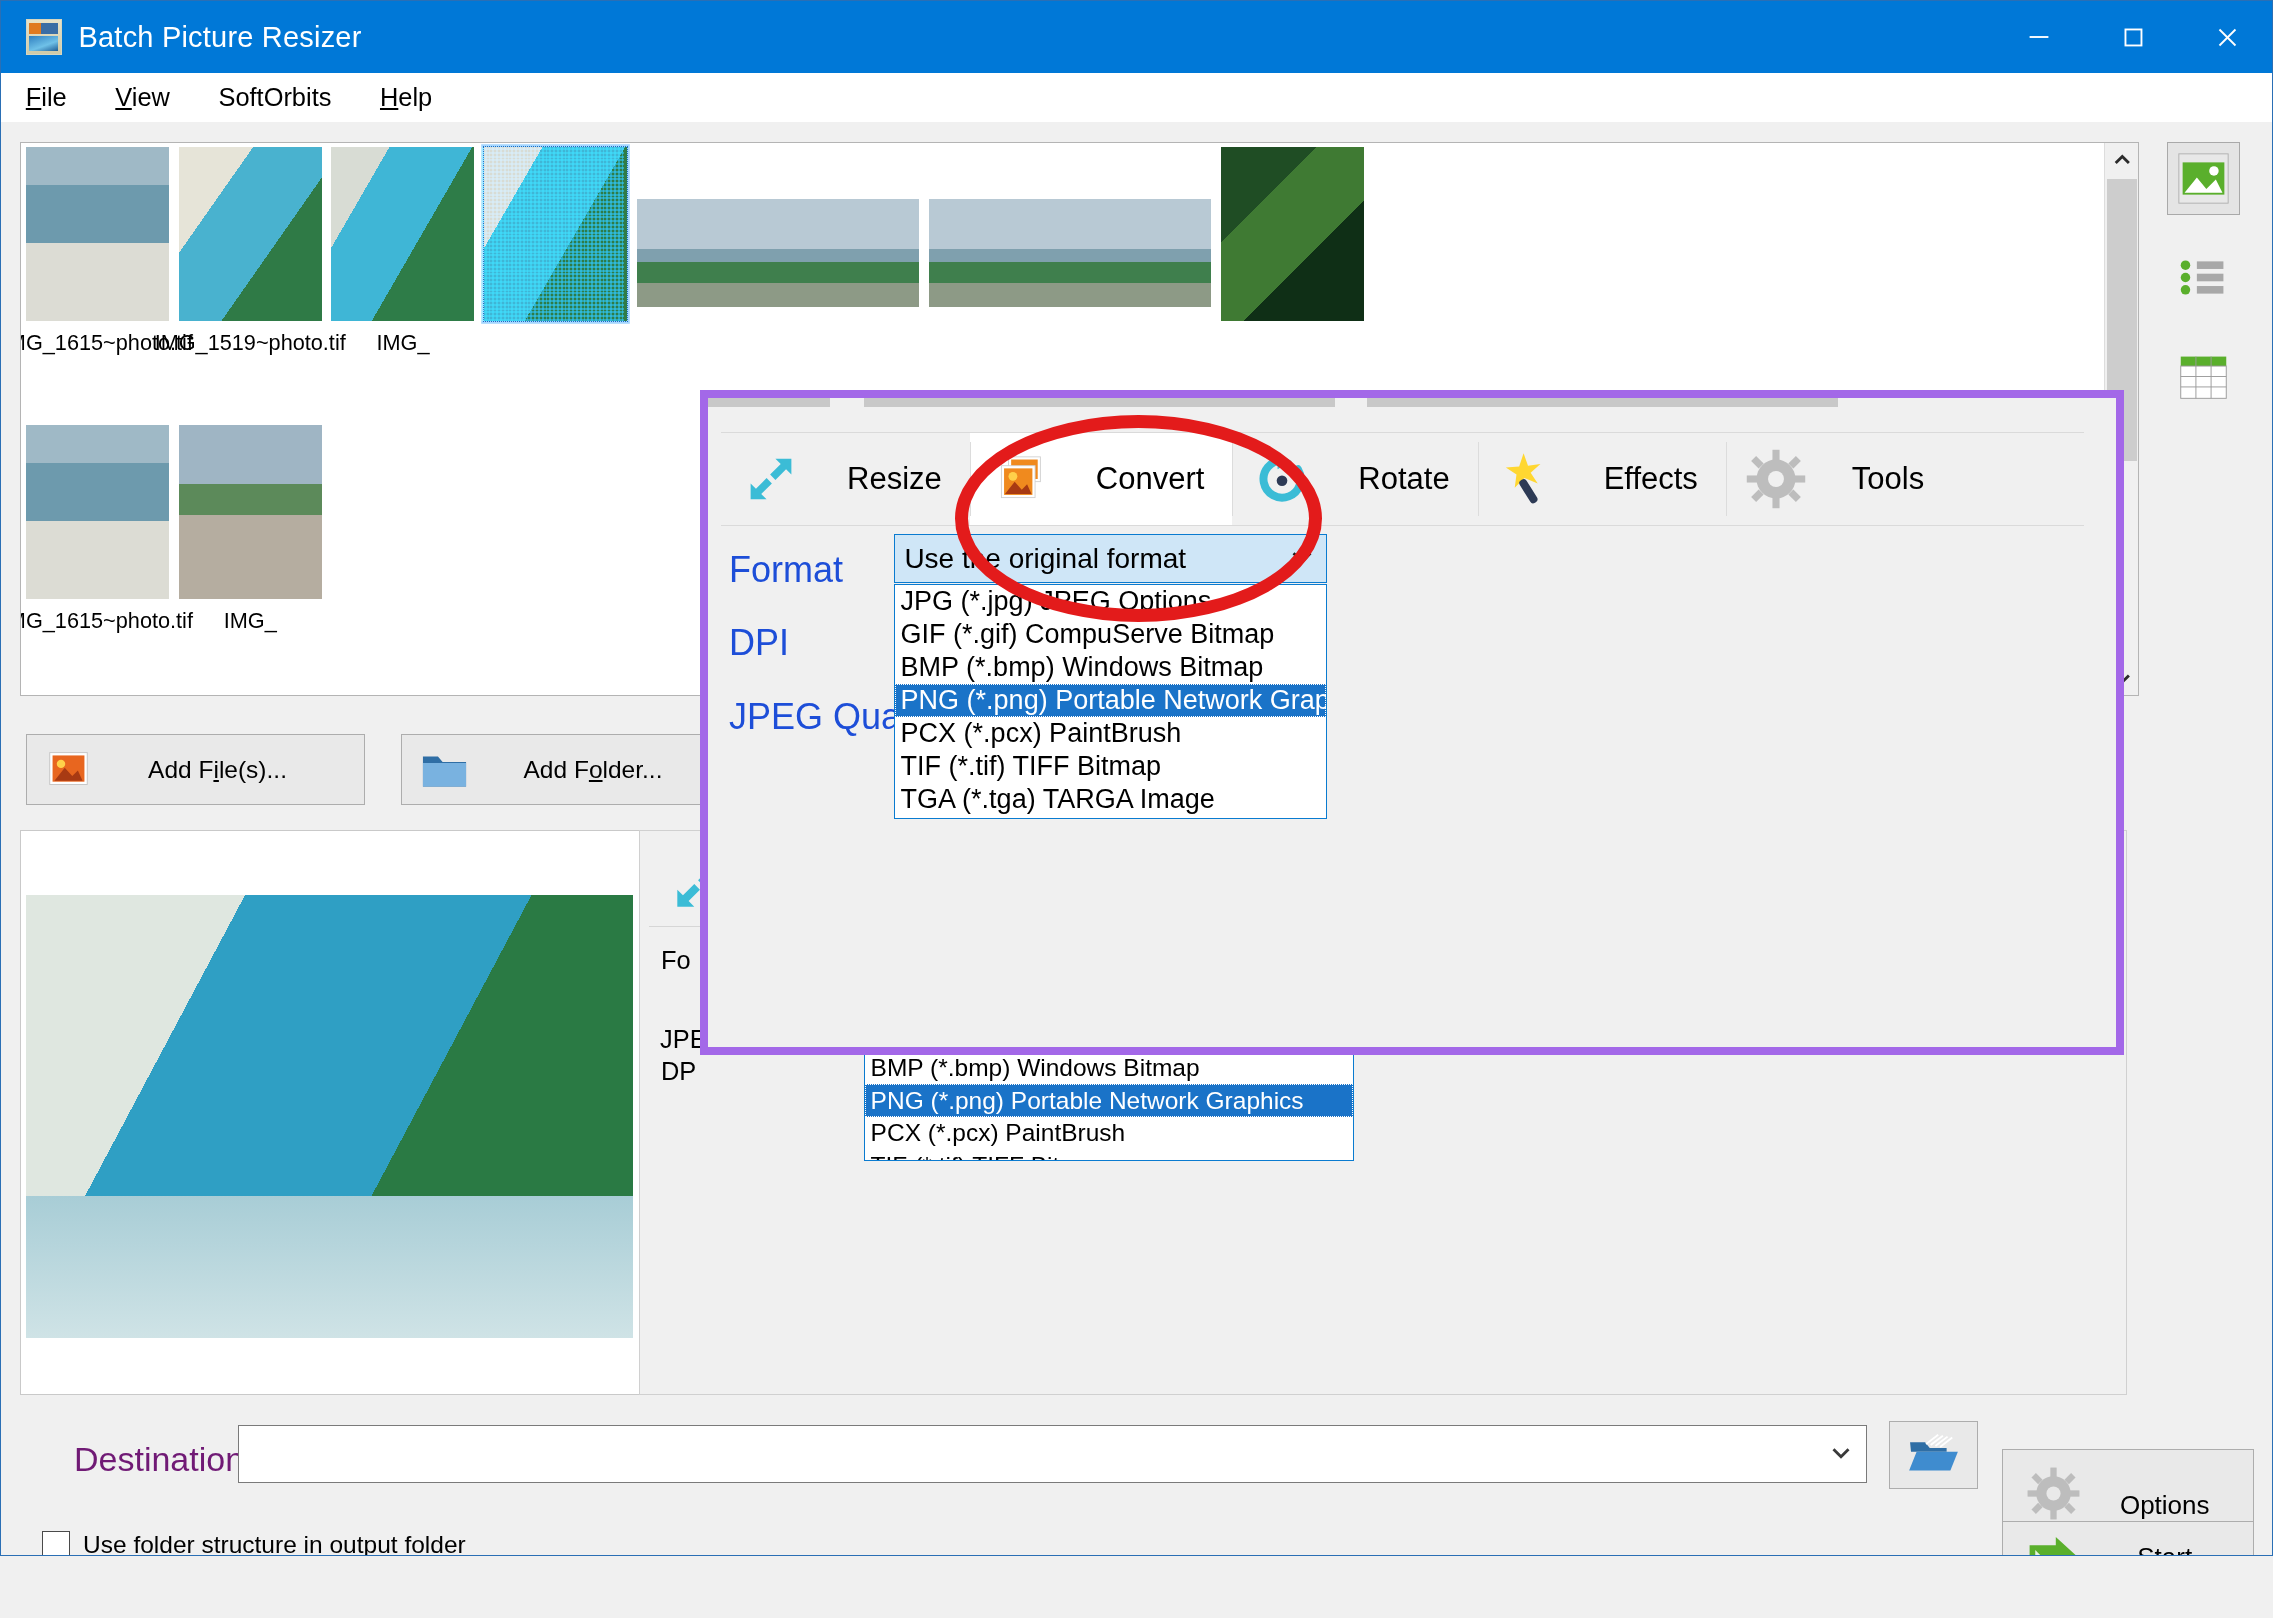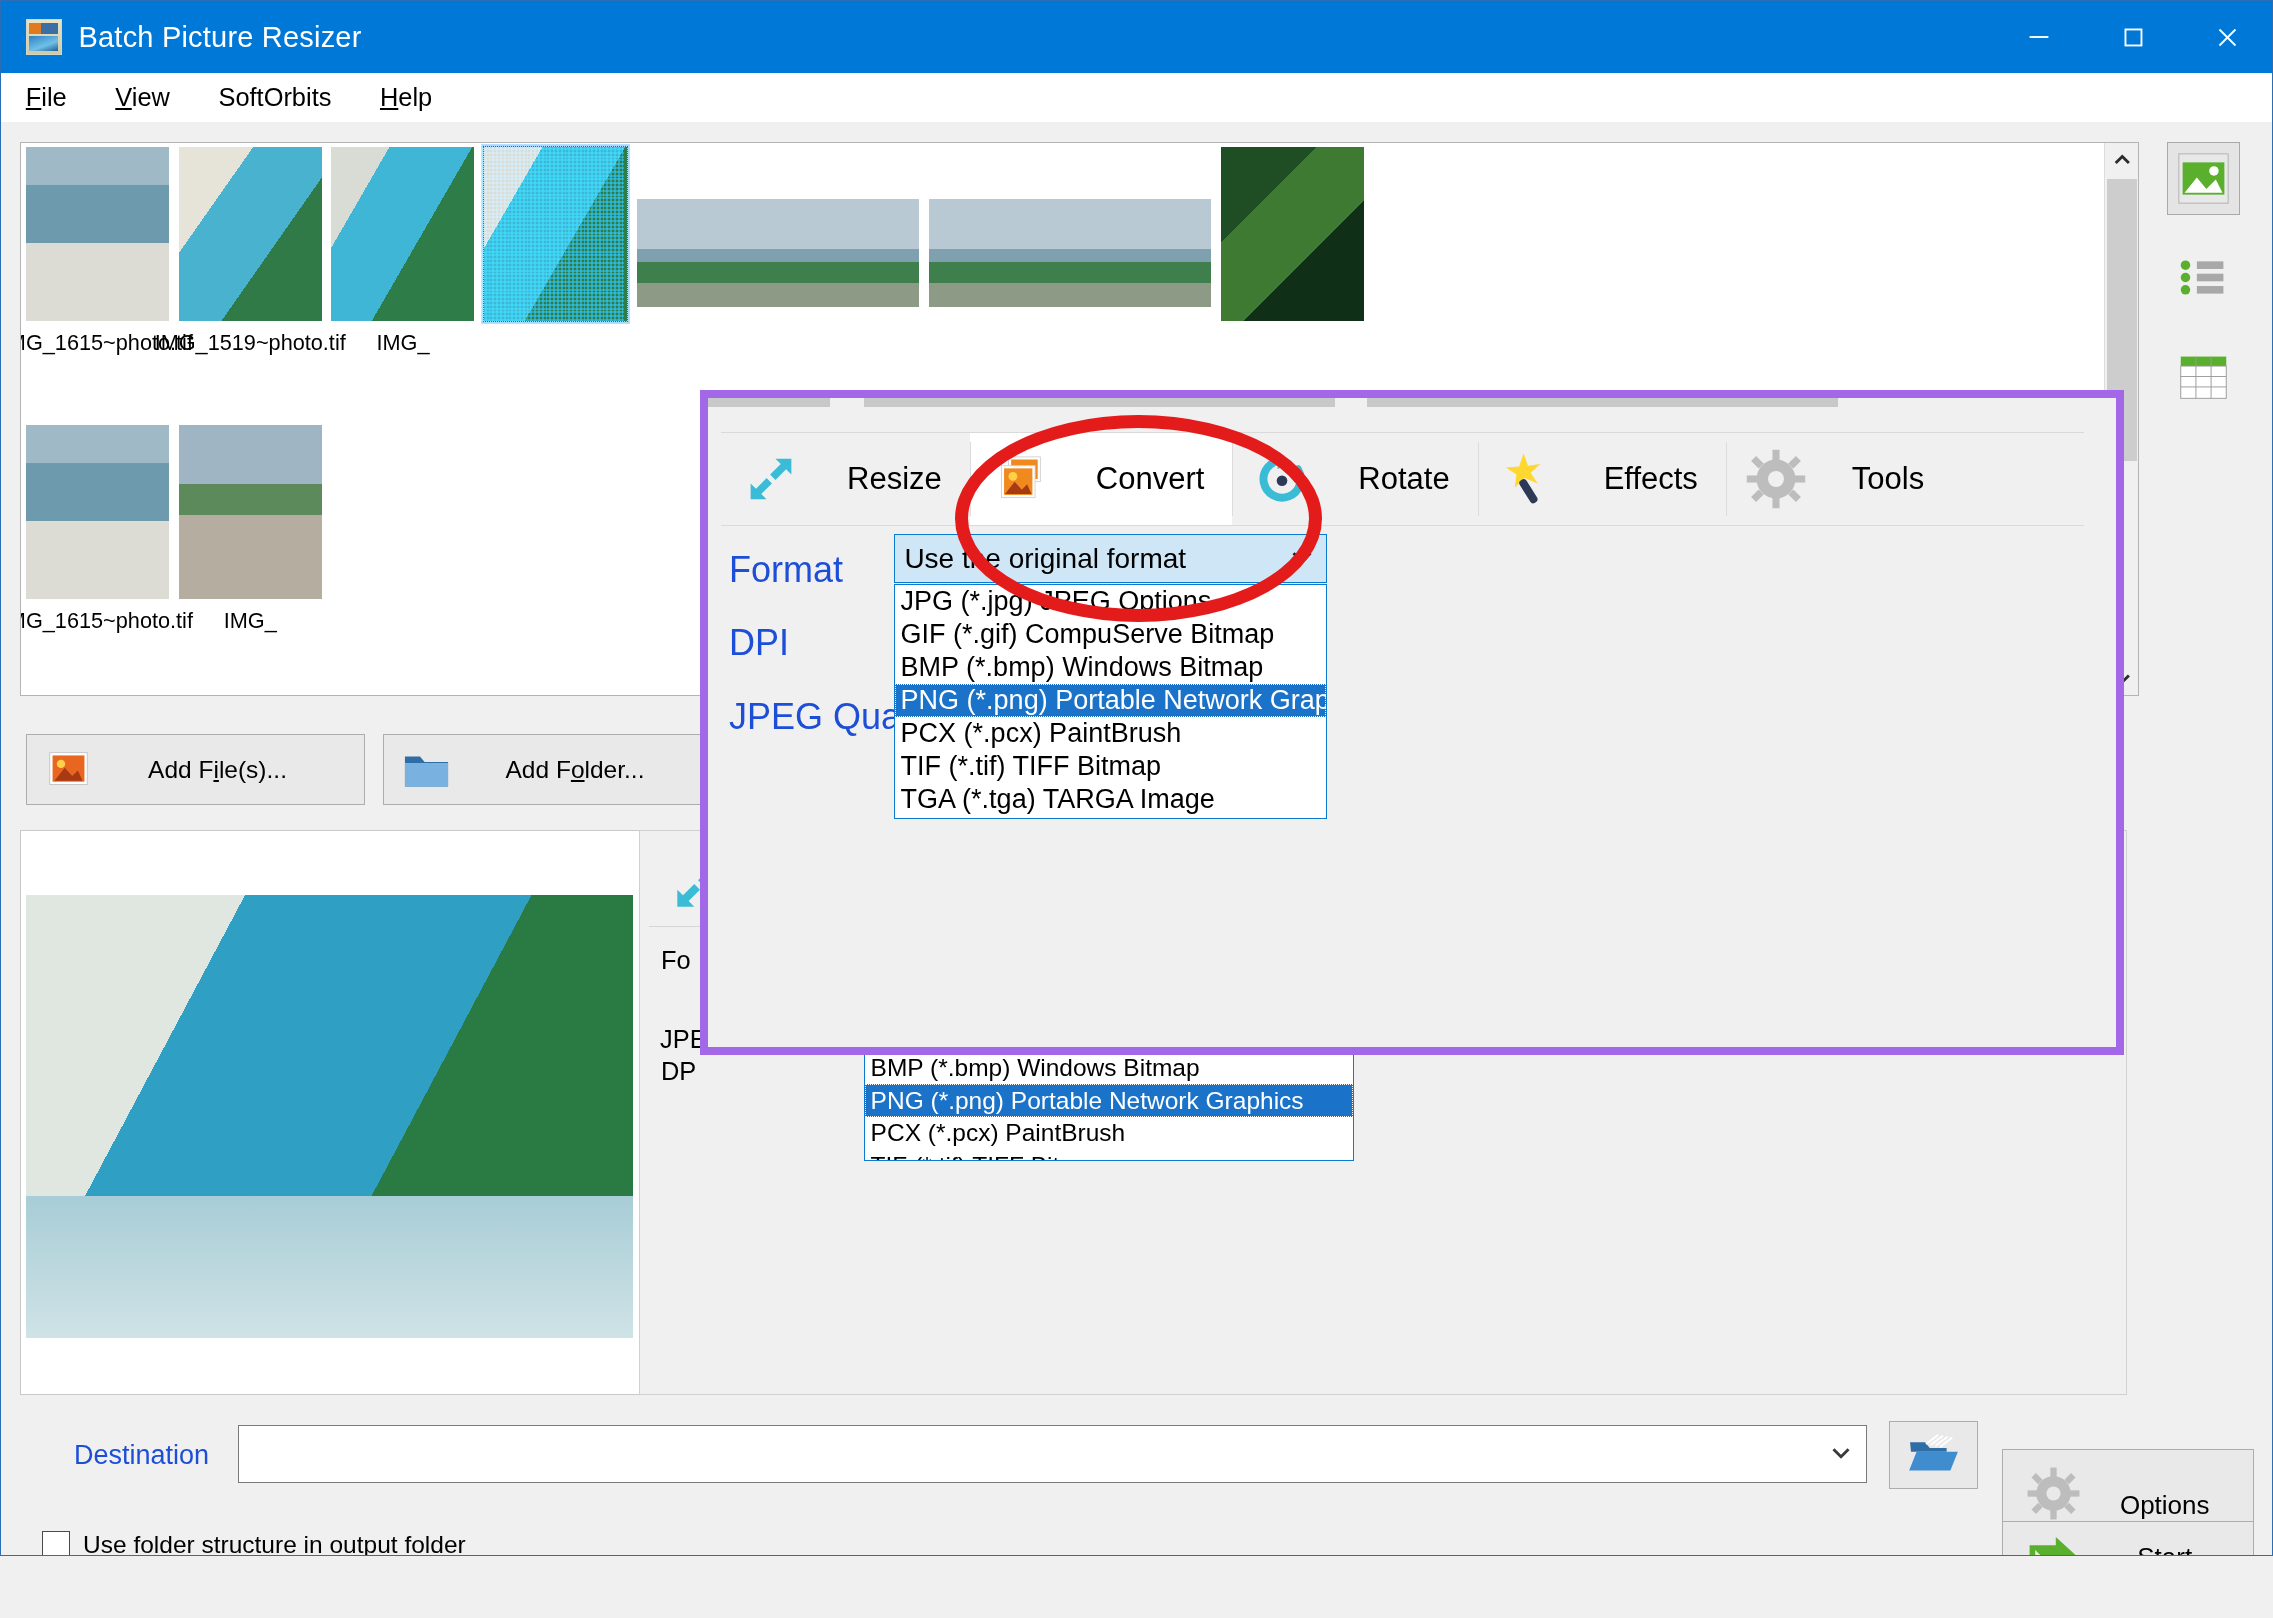--- a/index.html
+++ b/index.html
@@ -116,21 +116,21 @@
     align-items:center; justify-content:center; border:0.9px solid transparent;
   }
   .rail-btn.active { border:0.9px solid #a9a9a9; background:#e4e4e4; }
 
   
   .btn {
     background:#e9e9e9; border:0.9px solid #adadad; display:flex;
     align-items:center; font-size:24.5px; color:#000;
   }
   .btn-addfile { position:absolute; left:24.5px; top:733px; width:339px; height:71px; }
-  .btn-addfolder { position:absolute; left:382px; top:733px; width:339px; height:71px; }
+  .btn-addfolder { position:absolute; left:400px; top:733px; width:339px; height:71px; }
   .btn .bi { width:58px; display:flex; justify-content:center; margin-left:13px; }
   .btn .bl { flex:1; text-align:center; margin-right:26px; }
   .count-text {
     position:absolute; left:2068px; top:759px; font-size:24.5px; color:#222;
   }
 
   
   .preview-box {
     position:absolute; left:19px; top:829px; width:620px; height:565px;
     background:#ffffff; border:0.9px solid #c9c9c9;
@@ -214,21 +214,21 @@
   }
 
   
   .red-ellipse {
     position:absolute; left:954px; top:414px; width:367px; height:207px;
     border:13px solid #e31b1b; border-radius:50%;
     pointer-events:none;
   }
 
   
-  .dest-label { position:absolute; left:73px; top:1439px; font-size:27px; color:#1d4ed8; }
+  .dest-label { position:absolute; left:73px; top:1439px; font-size:34px; color:#701a75; }
   .dest-input {
     position:absolute; left:237px; top:1424px; width:1629px; height:58px;
     background:#ffffff; border:0.9px solid #7a7a7a; display:flex; align-items:center;
     padding:0 9.4px;
   }
   .dest-input .dval { flex:1; font-size:24.5px; color:#000; }
   .browse-btn {
     position:absolute; left:1888px; top:1420px; width:89px; height:68px;
     background:#e9e9e9; border:0.9px solid #adadad; display:flex;
     align-items:center; justify-content:center;

